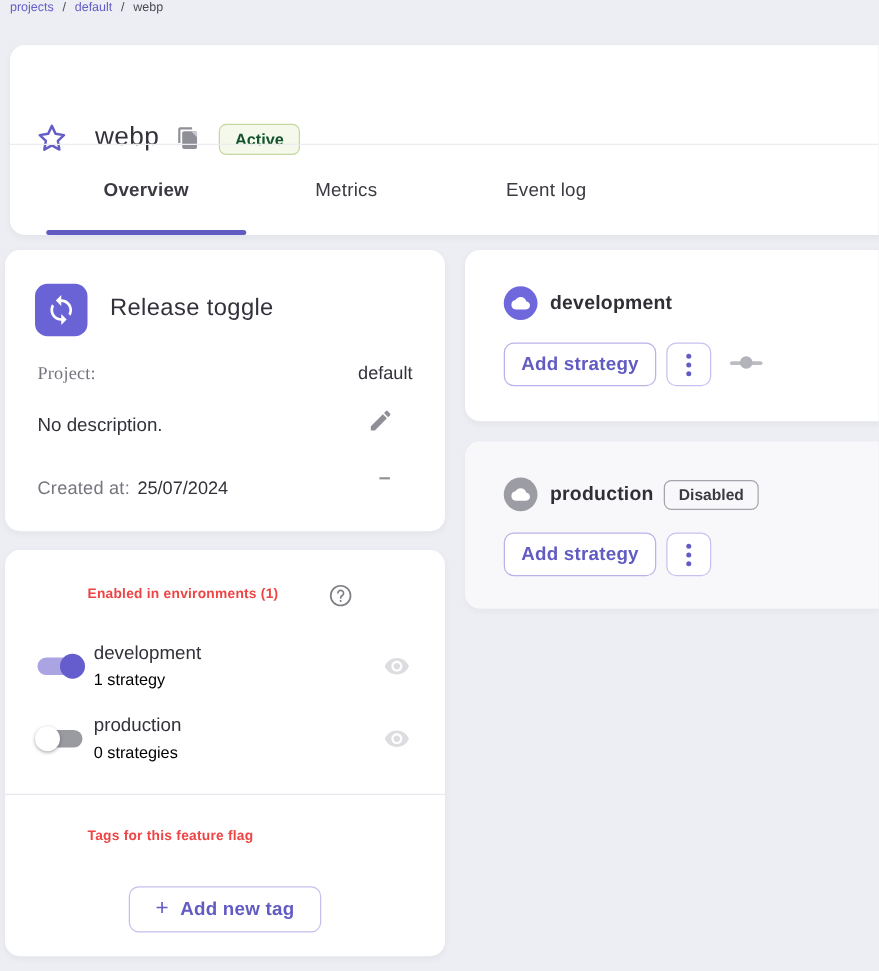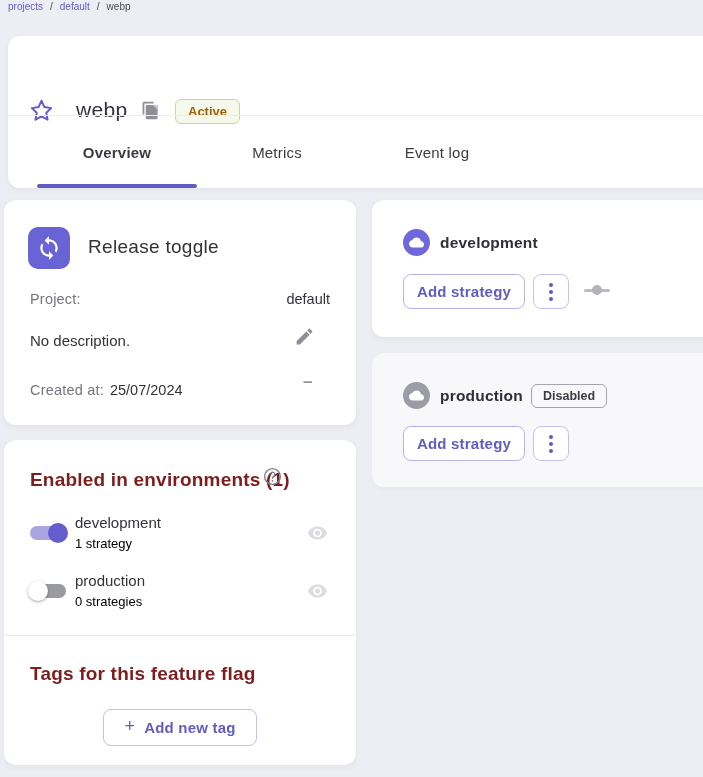--- a/index.html
+++ b/index.html
@@ -17,21 +17,21 @@
   .breadcrumb { left:8px; top:1px; font-size:10px; color:#4a4a52; }
   .breadcrumb a { color:#635dc5; text-decoration:none; cursor:pointer; }
   .breadcrumb .sep { color:#4a4a52; margin:0 7px; }
   
   .header-card { left:8px; top:36px; width:710px; height:152px; }
   .star-icon { left:21px; top:62px; width:25px; height:25px; }
   .flag-title { left:68px; top:62px; font-size:21px; font-weight:500; color:#32323a; letter-spacing:0.3px; }
   .copy-icon { left:133px; top:65px; width:19px; height:19px; cursor:pointer; }
   .status-badge {
     left:167px; top:63px; padding:4px 12px; font-size:13px; font-weight:700;
-    color:#a16207; background:#f4f9eb; border:1px solid #c3d89e; border-radius:6px;
+    color:#14532d; background:#f4f9eb; border:1px solid #c3d89e; border-radius:6px;
   }
   .header-divider { left:0; top:79px; width:100%; height:1px; background:#ebebf0; }
   .tabs { left:29px; top:80px; height:72px; display:flex; }
   .tab {
     position:relative; width:160px; height:72px; display:flex; align-items:center; justify-content:center;
     font-size:15px; color:#3a3a42; cursor:pointer; letter-spacing:0.2px;
   }
   .tab.active { font-weight:700; }
   .tab.active::after {
     content:""; position:absolute; left:0; bottom:0; width:100%; height:4px;
@@ -39,21 +39,21 @@
   }
   
   .details-card { left:4px; top:200px; width:352px; height:225px; }
   .type-icon {
     left:24px; top:27px; width:42px; height:42px; border-radius:10px; background:#6a63d6;
     display:flex; align-items:center; justify-content:center;
   }
   .type-label { left:84px; top:36px; font-size:19px; color:#32323a; letter-spacing:0.3px; }
   .kv-label { font-size:14.5px; color:#75757e; letter-spacing:0.2px; }
   .kv-value { font-size:14.5px; color:#32323a; }
-  .proj-label { left:26px; top:91px; }
+  .proj-label { left:26px; top:91px;font-family:Liberation Serif, serif; }
   .proj-value { right:26px; top:91px; }
   .desc-text { left:26px; top:132px; font-size:15px; color:#32323a; }
   .edit-icon { left:290px; top:126px; width:21px; height:21px; cursor:pointer; }
   .created-row { left:26px; top:182px; font-size:14px; }
   .created-row .kv-value { margin-left:6px; font-size:14.5px; }
   .collapse-glyph { left:299px; top:172px; font-size:17px; font-weight:700; color:#8f8f97; cursor:pointer; }
   
   .env-card-dev { left:372px; top:200px; width:345px; height:137px; }
   .env-card-prod { left:372px; top:353px; width:345px; height:134px; background:#f8f8fb; box-shadow:0 2px 6px rgba(40,40,80,0.03); }
   .env-circle {
@@ -76,21 +76,21 @@
   .kebab-btn { left:161px; top:74px; width:36px; height:35px; border-color:#c6c2ef; }
   .env-card-prod .add-strategy { top:73px; }
   .env-card-prod .kebab-btn { top:73px; }
   .kebab-dots { display:flex; flex-direction:column; gap:3px; }
   .kebab-dots i { width:4px; height:4px; border-radius:50%; background:#615bc2; }
   .slider-glyph { left:212px; top:85px; width:26px; height:10px; cursor:pointer; }
   .slider-glyph .bar { position:absolute; left:0; top:4px; width:26px; height:3px; background:#bcbcc3; border-radius:2px; }
   .slider-glyph .knob { position:absolute; left:8px; top:0; width:10px; height:10px; border-radius:50%; background:#b3b3bb; }
   
   .enabled-card { left:4px; top:440px; width:352px; height:325px; }
-  .section-title { font-size:19px; font-weight:700; color:#7f1d1d; letter-spacing:0.2px; }
+  .section-title { font-size:11px; font-weight:700; color:#ef4444; letter-spacing:0.2px;margin-left:40px; }
   .enabled-title { left:26px; top:29px; }
   .help-icon { left:259px; top:27px; width:19px; height:19px; cursor:pointer; }
   .switch { position:absolute; width:40px; height:20px; cursor:pointer; }
   .switch .track { position:absolute; left:2px; top:3px; width:36px; height:14px; border-radius:7px; }
   .switch .thumb { position:absolute; top:0; width:20px; height:20px; border-radius:50%; }
   .switch.on .track { background:#aaa4e3; }
   .switch.on .thumb { left:20px; background:#655cce; }
   .switch.off .track { background:#9a9aa1; }
   .switch.off .thumb { left:0; background:#fff; box-shadow:0 1px 3px rgba(0,0,0,0.35); }
   .sw-dev { left:24px; top:83px; }

